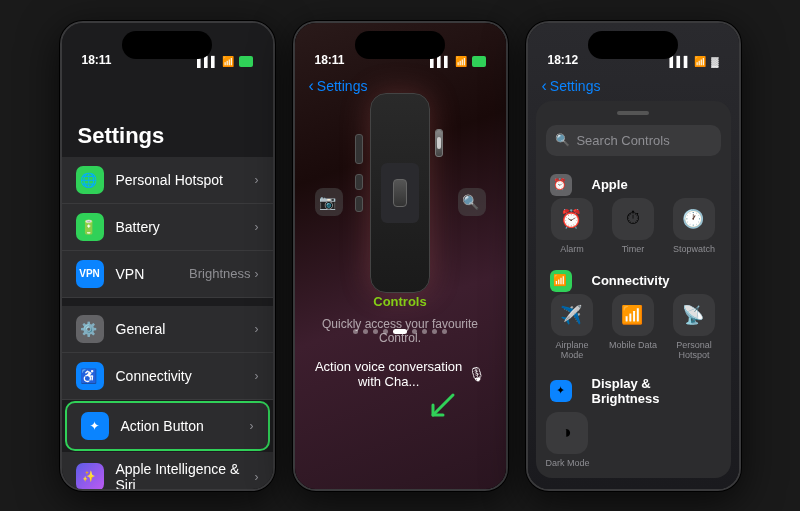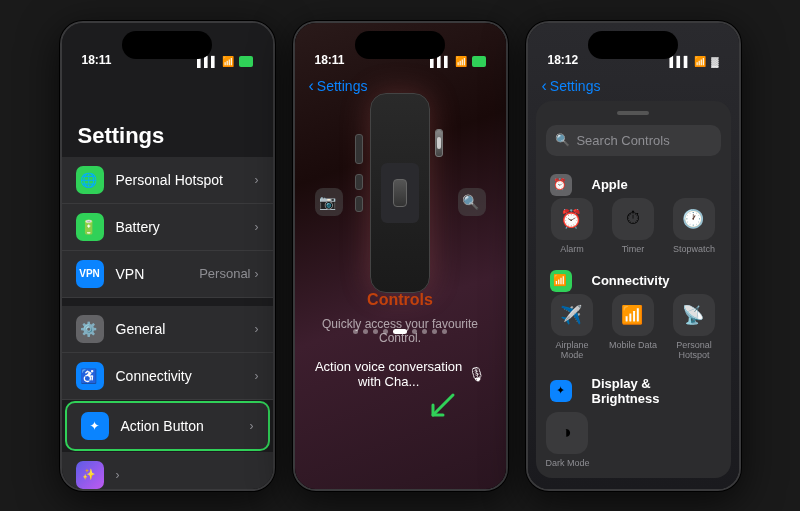--- a/index.html
+++ b/index.html
@@ -200,23 +200,23 @@
     .action-text-area {
       position: absolute;
       bottom: 100px;
       left: 0;
       right: 0;
       text-align: center;
       z-index: 5;
       padding: 0 20px;
     }
     .action-title {
-      font-size: 16px;
+      font-size: 13px;
       font-weight: 700;
-      color: #c2410c;
+      color: #84cc16;
       margin-bottom: 4px;
       margin-top: 24px;
     }
     .action-subtitle {
       font-size: 12px;
       color: rgba(255,255,255,0.6);
       margin-bottom: 14px;
       margin-top: 8px;
     }
     .action-siri {
@@ -350,21 +350,21 @@
           <span class="chevron">›</span>
         </div>
         <div class="settings-item">
           <div class="settings-item-icon icon-green" style="background:#30d158;">🔋</div>
           <span class="settings-item-label">Battery</span>
           <span class="chevron">›</span>
         </div>
         <div class="settings-item">
           <div class="settings-item-icon icon-blue" style="background:#0a84ff;color:#fff;font-size:10px;font-weight:700;">VPN</div>
           <span class="settings-item-label">VPN</span>
-          <span class="settings-item-value">Personal</span>
+          <span class="settings-item-value">Brightness</span>
           <span class="chevron">›</span>
         </div>
       </div>
 
       <div class="settings-separator"></div>
 
       <div class="settings-section">
         <div class="settings-item">
           <div class="settings-item-icon icon-gray">⚙️</div>
           <span class="settings-item-label">General</span>
@@ -375,20 +375,21 @@
           <span class="settings-item-label">Connectivity</span>
           <span class="chevron">›</span>
         </div>
         <div class="settings-item highlighted" style="background:#2c2c2e;border:2.5px solid #30d158;border-radius:10px;margin:1px 3px;">
           <div class="settings-item-icon" style="background:#0a84ff;color:#fff;font-size:12px;">✦</div>
           <span class="settings-item-label">Action Button</span>
           <span class="chevron">›</span>
         </div>
         <div class="settings-item">
           <div class="settings-item-icon" style="background:linear-gradient(135deg,#5e5ce6,#bf5af2);color:#fff;font-size:11px;">✨</div>
+          <span class="settings-item-label">Apple Intelligence &amp; Siri</span>
           <span class="chevron">›</span>
         </div>
 
       </div>
 
     </div>
   </div>
 </div>
 
 <div class="phone">

